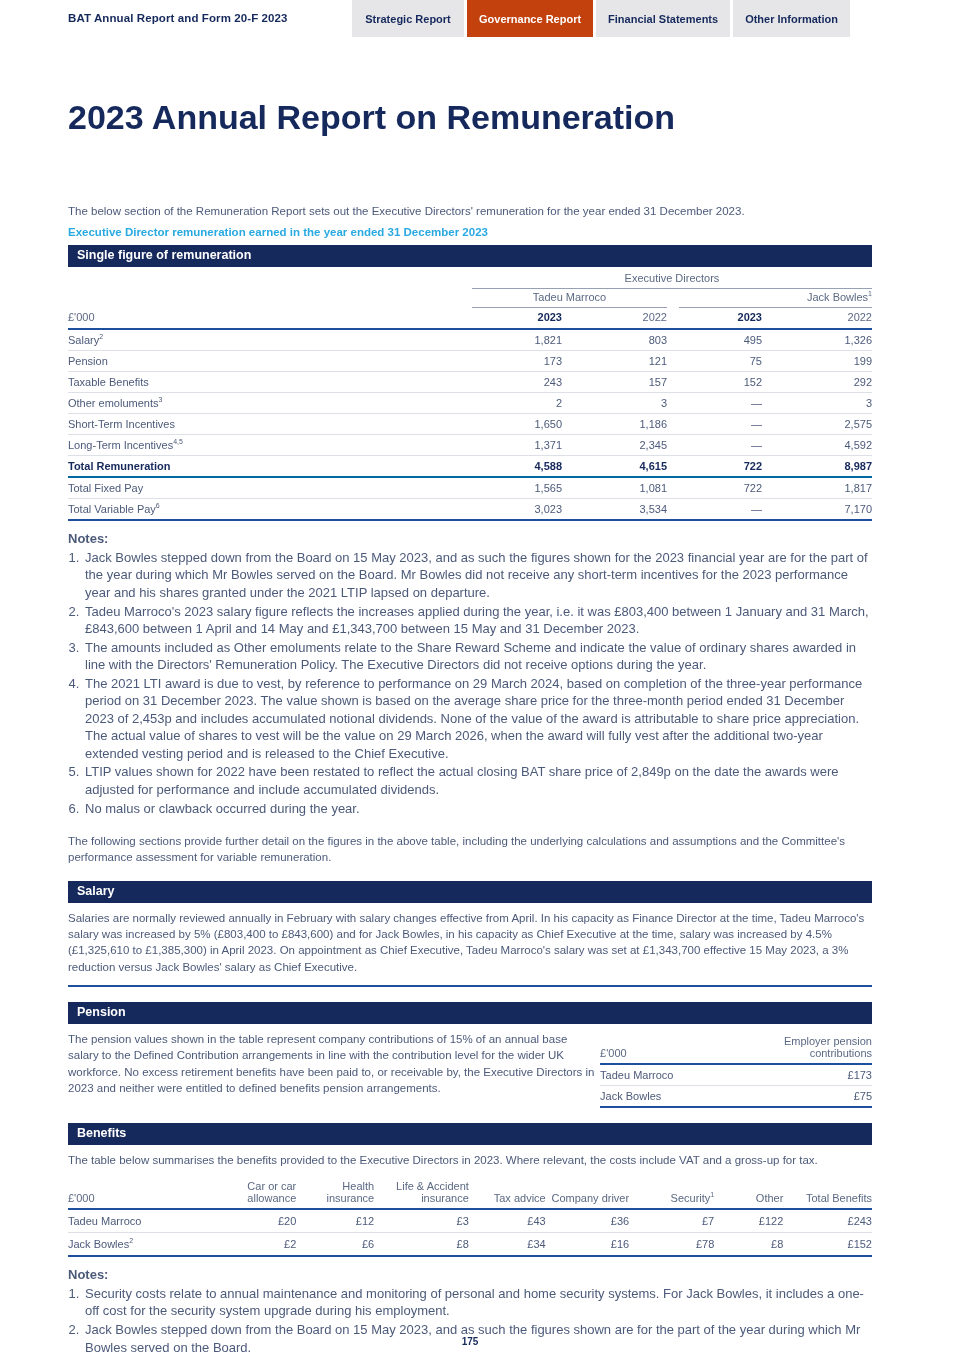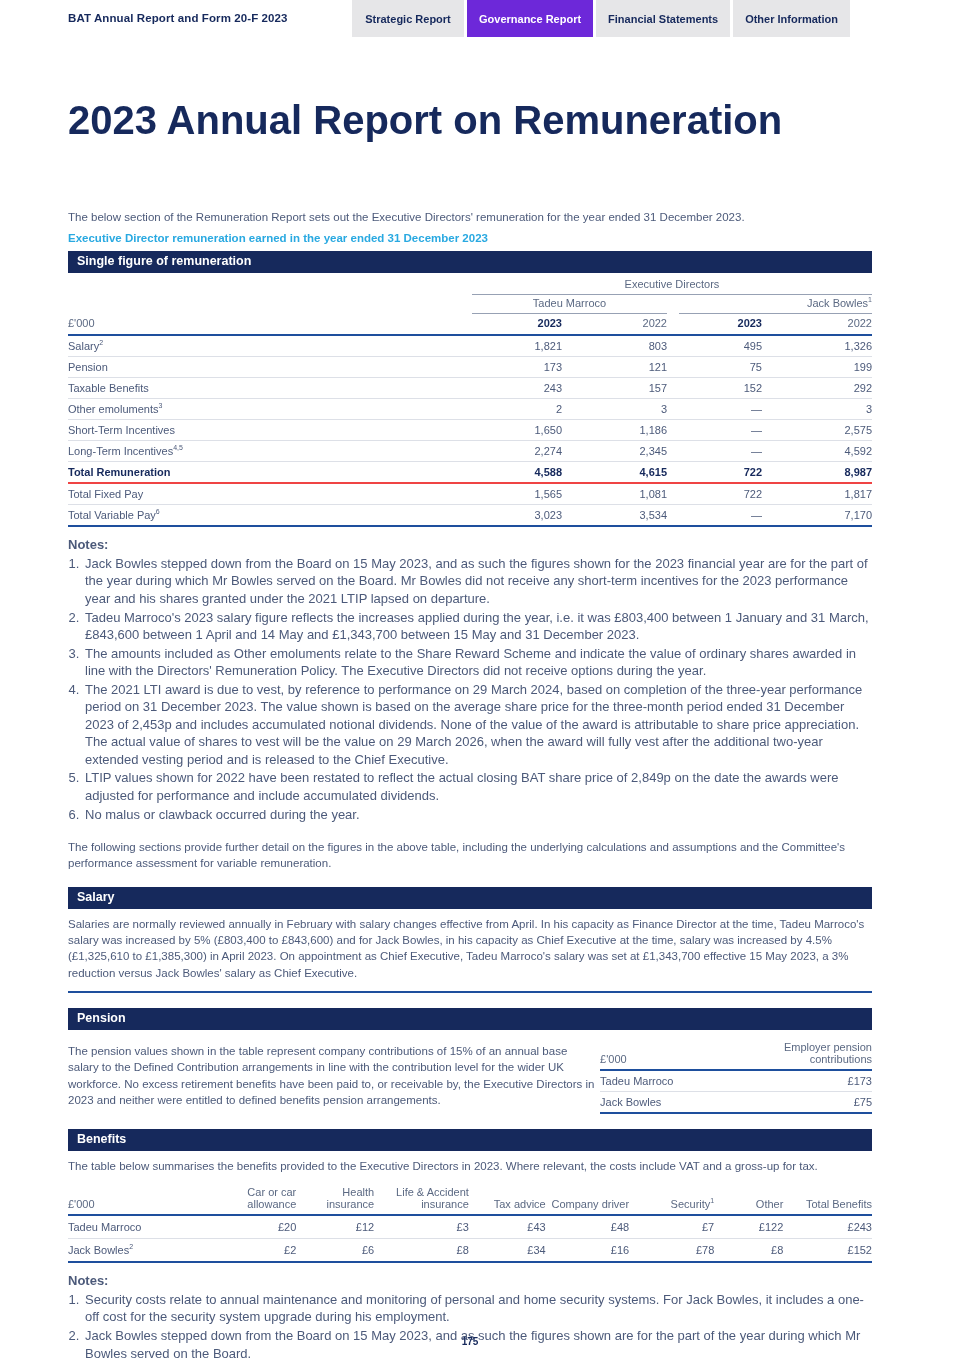--- a/index.html
+++ b/index.html
@@ -13,23 +13,23 @@
   .logo {
     position:absolute; left:68px; top:12px;
     font-size:11.5px; font-weight:700; color:#16295c; letter-spacing:.1px;
   }
   .tabs { position:absolute; left:352px; top:0; height:37px; display:flex; gap:3px; }
   .tab {
     background:#e6e6e8; color:#16295c; font-size:11px; font-weight:700;
     display:flex; align-items:center; justify-content:center;
     padding:0 12px; min-width:112px; cursor:pointer;
   }
-  .tab.active { background:#6d28d9; color:#fff; }
-  
-  h1.title { margin:61px 68px 0; font-size:40px; font-weight:700; color:#16295c; }
+  .tab.active { background:#c2410c; color:#fff; }
+  
+  h1.title { margin:61px 68px 0; font-size:34px; font-weight:700; color:#16295c; }
   
   .content { margin:0 68px; color:#4c5a7a; }
   p.body { font-size:11.5px; line-height:1.42; margin:0; }
   p.intro { margin-top:66px; }
   .subheading { margin-top:7px; font-size:11.5px; font-weight:700; color:#29a9e1; }
   .bar {
     margin-top:7px; background:#16295c; color:#fff;
     font-size:12.5px; font-weight:700; padding:3px 9px 5px;
   }
   sup { font-size:7px; line-height:0; }
@@ -40,35 +40,35 @@
   .sft .hdrtxt { color:#5b6983; }
   .gline { border-bottom:1px solid #97a1b4; padding:1px 0 4px; color:#5b6983; }
   .gline.center { text-align:center; }
   .gline.right { text-align:right; }
   .gap-l .gline { margin-left:12px; }
   tr.grouprow td { padding:1px 0 0; }
   tr.yearrow td { border-bottom:2px solid #1e4f9d; padding:3px 0 5px; vertical-align:bottom; }
   .b2023 { font-weight:700; color:#16295c; }
   .y2022 { color:#5b6983; }
   tr.r td { border-bottom:1px solid #dde0e7; }
-  tr.r-total td { border-bottom:2px solid #ef4444; font-weight:700; color:#16295c; }
+  tr.r-total td { border-bottom:2px solid #0369a1; font-weight:700; color:#16295c; }
   tr.r-last td { border-bottom:2px solid #1e4f9d; }
   
   .notes { margin-top:9px; font-size:13px; line-height:1.35; color:#4c5a7a; }
   .notes .ntitle { font-weight:700; }
   ol.nlist { margin:1px 0 0; padding-left:15px; }
   ol.nlist li { margin:0 0 1px; padding-left:2px; }
   
   p.mid { margin-top:16px; }
   .sec { margin-top:15px; }
   .sec .bar { margin-top:0; }
   .sec p.body { margin-top:7px; }
   .rule { border-bottom:2px solid #1e4f9d; margin-top:10px; }
   
-  .pension-flex { display:flex; justify-content:space-between; align-items:center; }
+  .pension-flex { display:flex; justify-content:space-between; align-items:flex-start; }
   .pension-flex p.body { width:548px; }
   table.mini { width:280px; border-collapse:collapse; font-size:11px; margin-top:7px; color:#4c5a7a; }
   .mini td { padding:4px 0; }
   .mini tr.hdr td { border-bottom:2px solid #1e4f9d; vertical-align:bottom; color:#5b6983; padding-bottom:4px; }
   .mini .vh { text-align:right; width:125px; }
   .mini tr.mr1 td { border-bottom:1px solid #dde0e7; }
   .mini tr.mr2 td { border-bottom:2px solid #1e4f9d; }
   .mini .val { text-align:right; }
   
   table.bens { width:100%; border-collapse:collapse; font-size:11px; margin-top:12px; color:#4c5a7a; }
@@ -166,21 +166,21 @@
       </tr>
       <tr class="r">
         <td><span>Short-Term Incentives</span><sup></sup></td>
         <td class="num">1,650</td>
         <td class="num">1,186</td>
         <td class="num">—</td>
         <td class="num">2,575</td>
       </tr>
       <tr class="r">
         <td><span>Long-Term Incentives</span><sup>4,5</sup></td>
-        <td class="num">2,274</td>
+        <td class="num">1,371</td>
         <td class="num">2,345</td>
         <td class="num">—</td>
         <td class="num">4,592</td>
       </tr>
       <tr class="r-total">
         <td><span>Total Remuneration</span><sup></sup></td>
         <td class="num">4,588</td>
         <td class="num">4,615</td>
         <td class="num">722</td>
         <td class="num">8,987</td>
@@ -271,21 +271,21 @@
           <th><span>Security</span><sup>1</sup></th>
           <th>Other</th>
           <th>Total Benefits</th>
         </tr>
         <tr class="br1">
           <td class="first"><span>Tadeu Marroco</span><sup></sup></td>
           <td>£20</td>
           <td>£12</td>
           <td>£3</td>
           <td>£43</td>
-          <td>£48</td>
+          <td>£36</td>
           <td>£7</td>
           <td>£122</td>
           <td>£243</td>
         </tr>
         <tr class="br2">
           <td class="first"><span>Jack Bowles</span><sup>2</sup></td>
           <td>£2</td>
           <td>£6</td>
           <td>£8</td>
           <td>£34</td>

